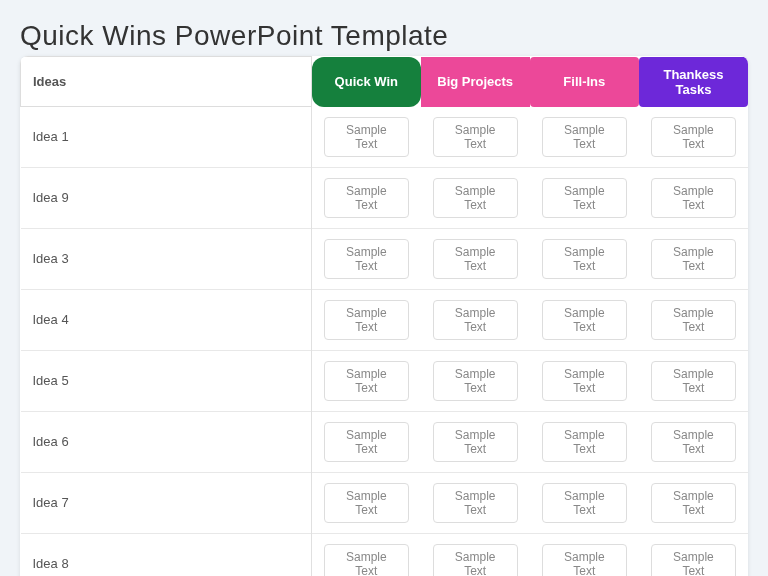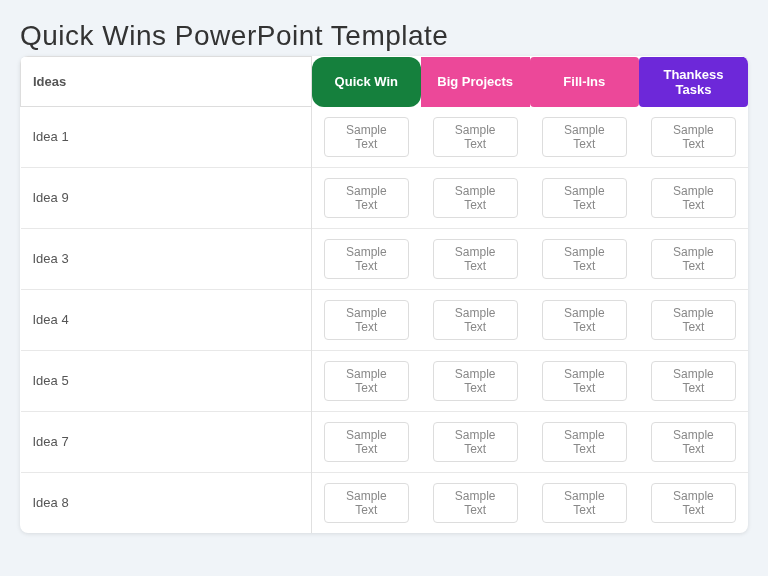--- a/index.html
+++ b/index.html
@@ -151,20 +151,27 @@
           <td><span class="cell-box">Sample Text</span></td>
         </tr>
         <tr>
           <td class="idea-cell">Idea 5</td>
           <td><span class="cell-box">Sample Text</span></td>
           <td><span class="cell-box">Sample Text</span></td>
           <td><span class="cell-box">Sample Text</span></td>
           <td><span class="cell-box">Sample Text</span></td>
         </tr>
         <tr>
+          <td class="idea-cell">Idea 6</td>
+          <td><span class="cell-box">Sample Text</span></td>
+          <td><span class="cell-box">Sample Text</span></td>
+          <td><span class="cell-box">Sample Text</span></td>
+          <td><span class="cell-box">Sample Text</span></td>
+        </tr>
+        <tr>
           <td class="idea-cell">Idea 7</td>
           <td><span class="cell-box">Sample Text</span></td>
           <td><span class="cell-box">Sample Text</span></td>
           <td><span class="cell-box">Sample Text</span></td>
           <td><span class="cell-box">Sample Text</span></td>
         </tr>
         <tr>
           <td class="idea-cell">Idea 8</td>
           <td><span class="cell-box">Sample Text</span></td>
           <td><span class="cell-box">Sample Text</span></td>

